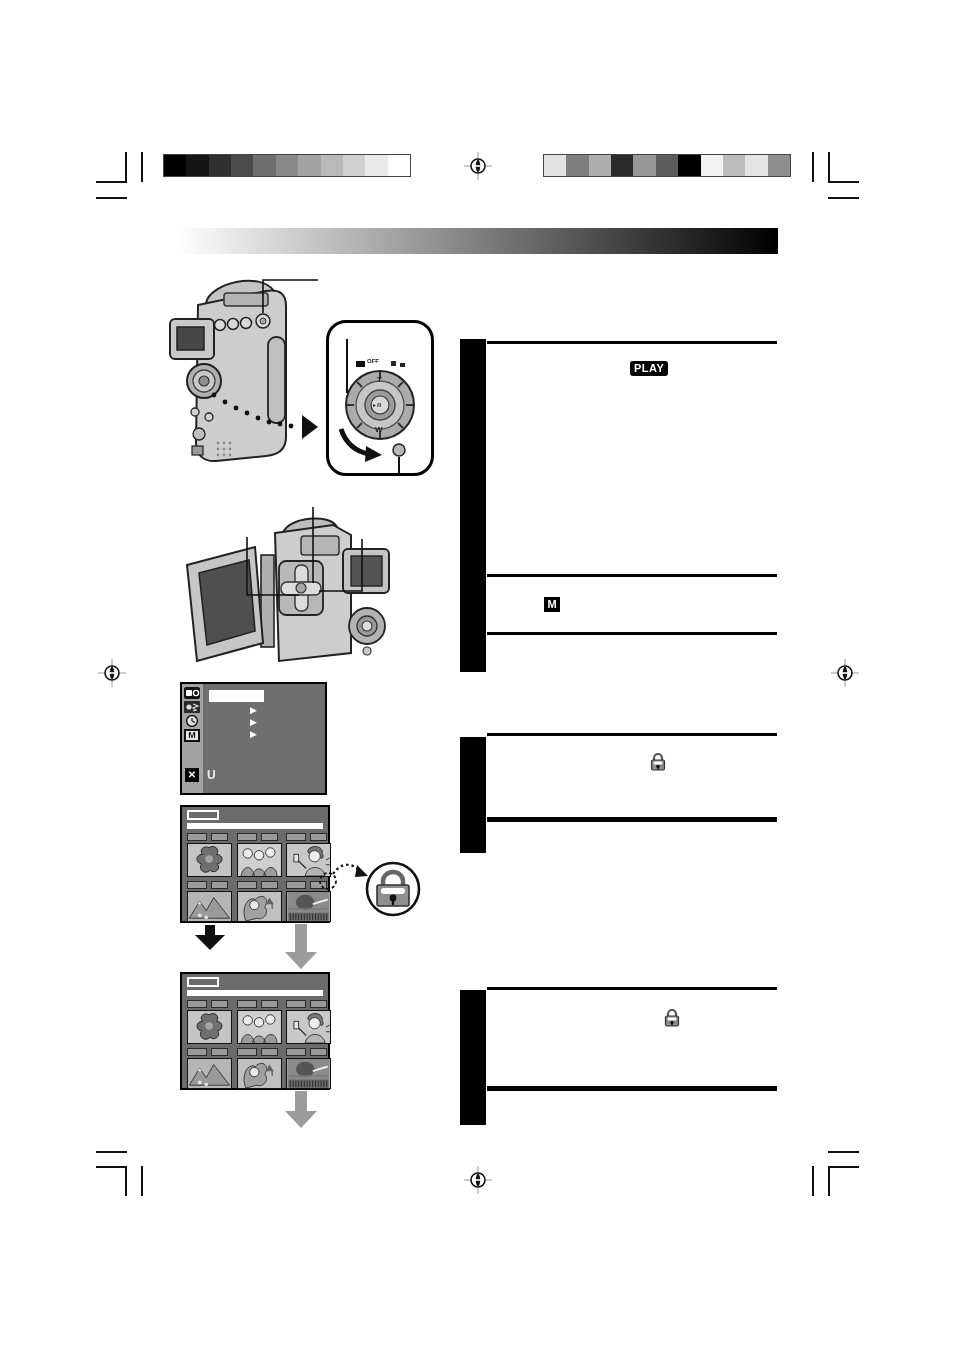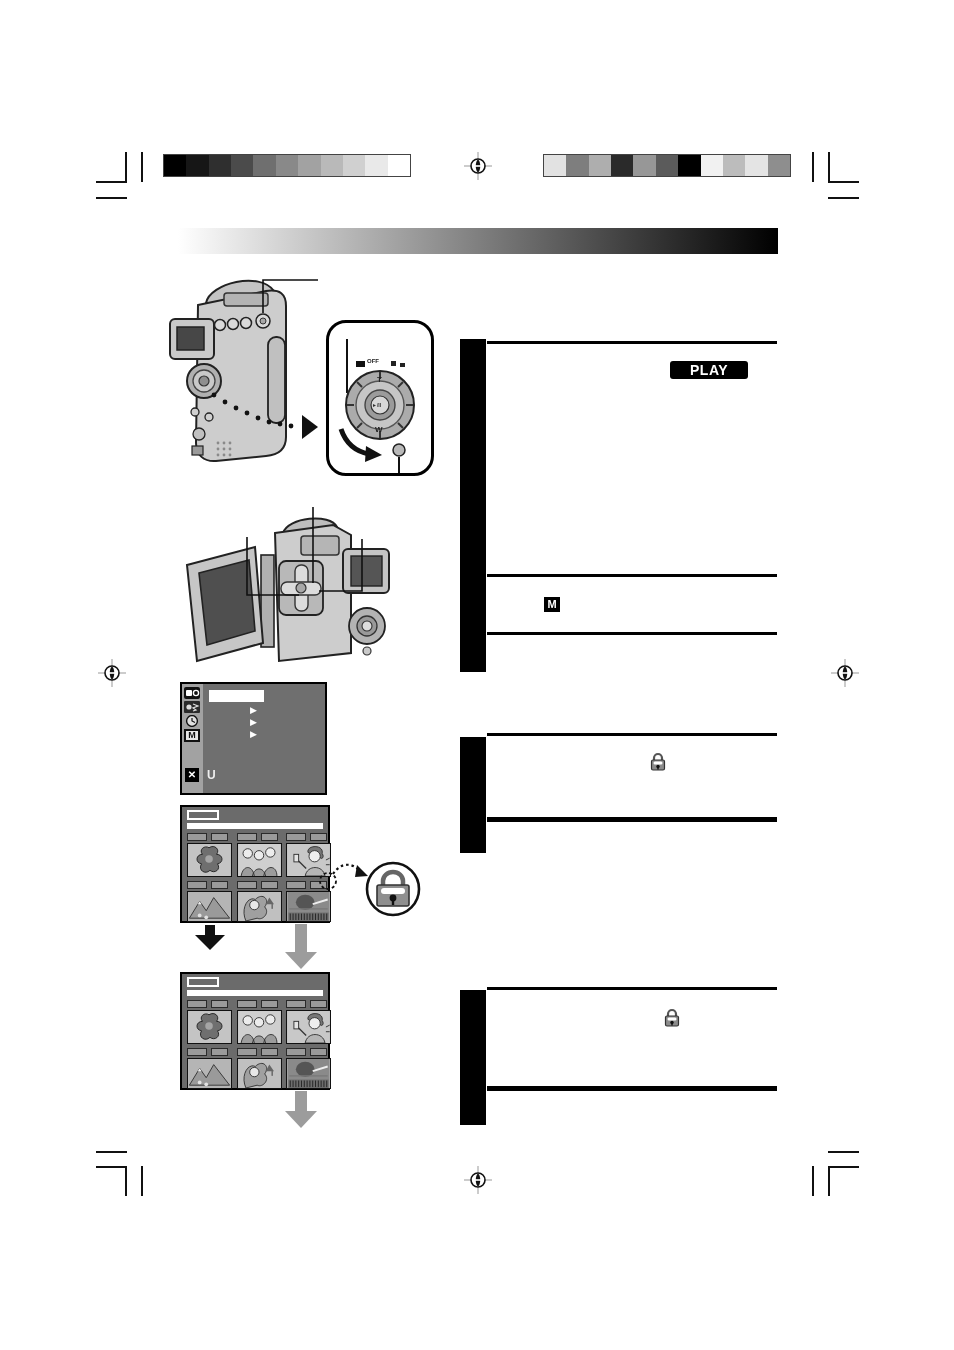--- a/index.html
+++ b/index.html
@@ -9,22 +9,22 @@
   .mark{position:absolute;background:#111;}
   
   .calib-strip{position:absolute;display:flex;height:23px;width:248px;border:1px solid #444;box-sizing:border-box;}
   .calib-cell{flex:1;height:100%;}
   
   #grad-bar{position:absolute;left:178px;top:228px;width:600px;height:26px;
             background:linear-gradient(to right,#ffffff,#000000);}
   
   .step-bar{position:absolute;left:460px;width:26px;background:#000;}
   .rule{position:absolute;left:487px;width:290px;background:#000;}
-  .badge-play{position:absolute;left:670px;top:361px;background:#000;color:#fff;
-      font-size:14px;font-weight:bold;letter-spacing:.5px;padding:2px 20px;border-radius:3px;line-height:1;}
+  .badge-play{position:absolute;left:630px;top:361px;background:#000;color:#fff;
+      font-size:11px;font-weight:bold;letter-spacing:.5px;padding:2px 4px;border-radius:3px;line-height:1;}
   .badge-m{position:absolute;left:544px;top:597px;background:#000;color:#fff;
       font-size:11px;font-weight:bold;width:16px;height:15px;text-align:center;line-height:15px;}
   
   #menu-screen{position:absolute;left:180px;top:682px;width:147px;height:113px;
       background:#6f6f6f;border:2px solid #000;box-sizing:border-box;}
   #menu-sidebar{position:absolute;left:0;top:0;width:21px;height:100%;background:#a2a2a2;}
   .m-ico{position:absolute;left:2px;width:16px;height:12px;}
   #menu-selbar{position:absolute;left:27px;top:6px;width:55px;height:12px;background:#fff;}
   .menu-arrow{position:absolute;left:68px;color:#fff;font-size:9px;line-height:9px;}
   #menu-close{position:absolute;left:3px;top:84px;width:14px;height:14px;background:#000;color:#fff;

